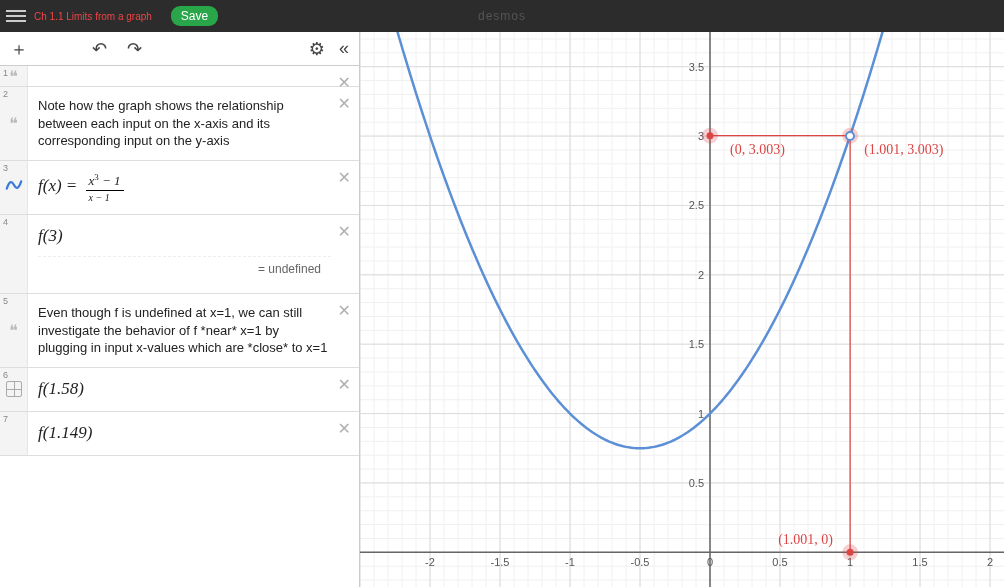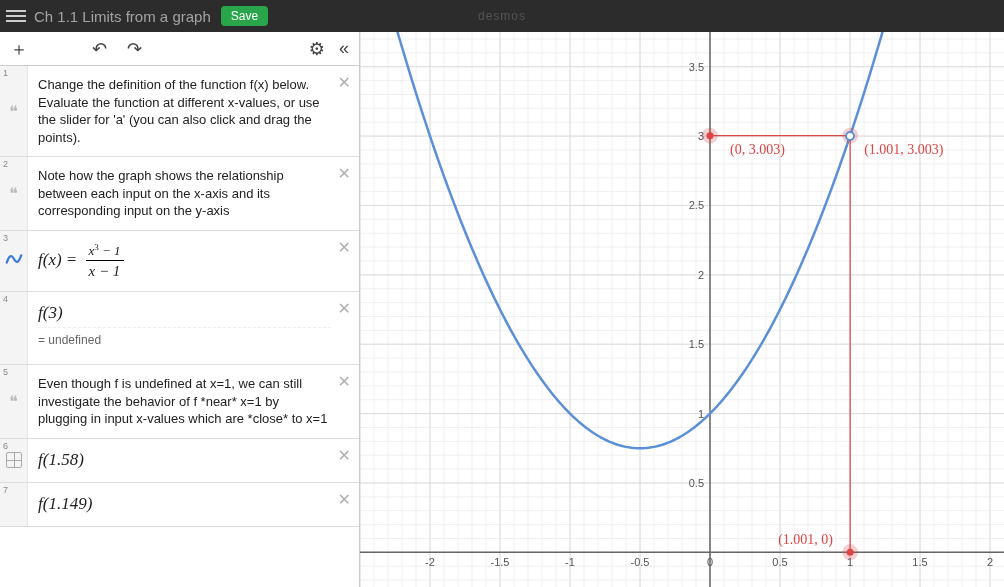--- a/index.html
+++ b/index.html
@@ -1,41 +1,41 @@
 <!DOCTYPE html>
 <html><head>
 <meta charset="utf-8">
 <style>
   * { box-sizing: border-box; }
   html, body { margin:0; padding:0; width:1004px; height:587px; font-family: Arial, Helvetica, sans-serif; overflow:hidden; background:#fff;}
   .header { height:32px; background:#2c2c2c; display:flex; align-items:center; padding:0 6px; color:#ddd;}
   .hamburger { width:20px; height:20px; display:flex; flex-direction:column; justify-content:center; gap:3px; margin-right:8px; cursor:pointer;}
   .hamburger span{display:block;height:2px;background:#ccc;}
-  .title { font-size:15px; color:#a3a3a3; margin-right:10px;}
-  .save-btn { background:#2aa64a; color:#fff; border:none; border-radius:4px; padding:3px 10px; font-size:12px; cursor:pointer;}
+  .title { font-size:10px; color:#ef4444; margin-right:19px;}
+  .save-btn { background:#2aa64a; color:#fff; border:none; border-radius:9px; padding:3px 10px; font-size:12px; cursor:pointer;}
   .brand { position:absolute; left:50%; transform:translateX(-50%); color:#555; font-size:12px; letter-spacing:1px; font-weight:500;}
   .main { display:flex; height:555px;}
   .panel { width:360px; border-right:1px solid #ccc; display:flex; flex-direction:column; background:#fff;}
   .toolbar { height:34px; border-bottom:1px solid #ccc; display:flex; align-items:center; padding:0 6px; gap:6px;}
   .tool-plus, .tool-gear, .tool-collapse, .tool-undo, .tool-redo { color:#444; font-size:18px; cursor:pointer; padding:2px 4px;}
   .tool-spacer{flex:1;}
   .undo-redo{display:flex; gap:12px; margin-left:50px; color:#444;}
   .list { flex:1; overflow-y:auto;}
   .row { position:relative; border-bottom:1px solid #ddd; display:flex;}
   .gutter { width:28px; background:#f4f4f4; border-right:1px solid #e5e5e5; position:relative; display:flex; align-items:center; justify-content:center;}
   .gnum { position:absolute; top:2px; left:3px; font-size:9px; color:#888;}
   .gicon { font-size:16px; color:#bbb;}
   .content { flex:1; padding:10px 28px 10px 10px; font-size:13px; color:#222; position:relative; line-height:1.35;}
   .close-x { position:absolute; top:6px; right:8px; color:#b0b0b0; font-size:16px; cursor:pointer;}
-  .result { text-align:left; padding:4px 10px 6px 0; color:#666; font-size:12px; border-top:1px dashed #eee; margin-top:2px;}
+  .result { text-align:right; padding:4px 10px 6px 0; color:#666; font-size:12px; border-top:1px dashed #eee; margin-top:8px;}
   .math { font-family:Liberation Serif, serif; font-size:17px; font-style:italic;}
   .frac { display:inline-block; text-align:left; vertical-align:middle; font-style:normal; margin-left:4px;}
   .frac .num{display:block; border-bottom:1px solid #000; padding:0 3px; font-size:13px; font-style:italic;}
   .frac .num sup{font-size:9px; font-style:normal;}
-  .frac .den{display:block; padding:0 3px; font-size:15px; font-style:italic;}
+  .frac .den{display:block; padding:0 3px; font-size:10px; font-style:italic;}
   .swirl svg{width:18px;height:18px;}
   .tbl-icon{width:16px;height:16px;border:1px solid #aaa;border-radius:2px;display:inline-block;position:relative;}
   .tbl-icon::before{content:'';position:absolute;left:50%;top:0;bottom:0;width:1px;background:#aaa;}
   .tbl-icon::after{content:'';position:absolute;top:50%;left:0;right:0;height:1px;background:#aaa;}
   .graph { flex:1; position:relative; background:#fff;}
   .graph svg{position:absolute; top:0; left:0;}
 </style>
 </head>
 <body>
 
@@ -63,21 +63,20 @@
       <div class="tool-collapse">«</div>
     </div>
     <div class="list">
 
       <div class="row">
         <div class="gutter">
             <span class="gnum">1</span>
             <span class="gicon">❝</span>
           </div>
         <div class="content"><span class="close-x">✕</span>
-          <span>Change the definition of the function f(x) below. Evaluate the function at different x-values, or use the slider for 'a' (you can also click and drag the points).</span>
         </div>
       </div>
 
       <div class="row">
         <div class="gutter">
             <span class="gnum">2</span>
             <span class="gicon">❝</span>
           </div>
         <div class="content"><span class="close-x">✕</span>
           <span>Note how the graph shows the relationship between each input on the x-axis and its corresponding input on the y-axis</span>

